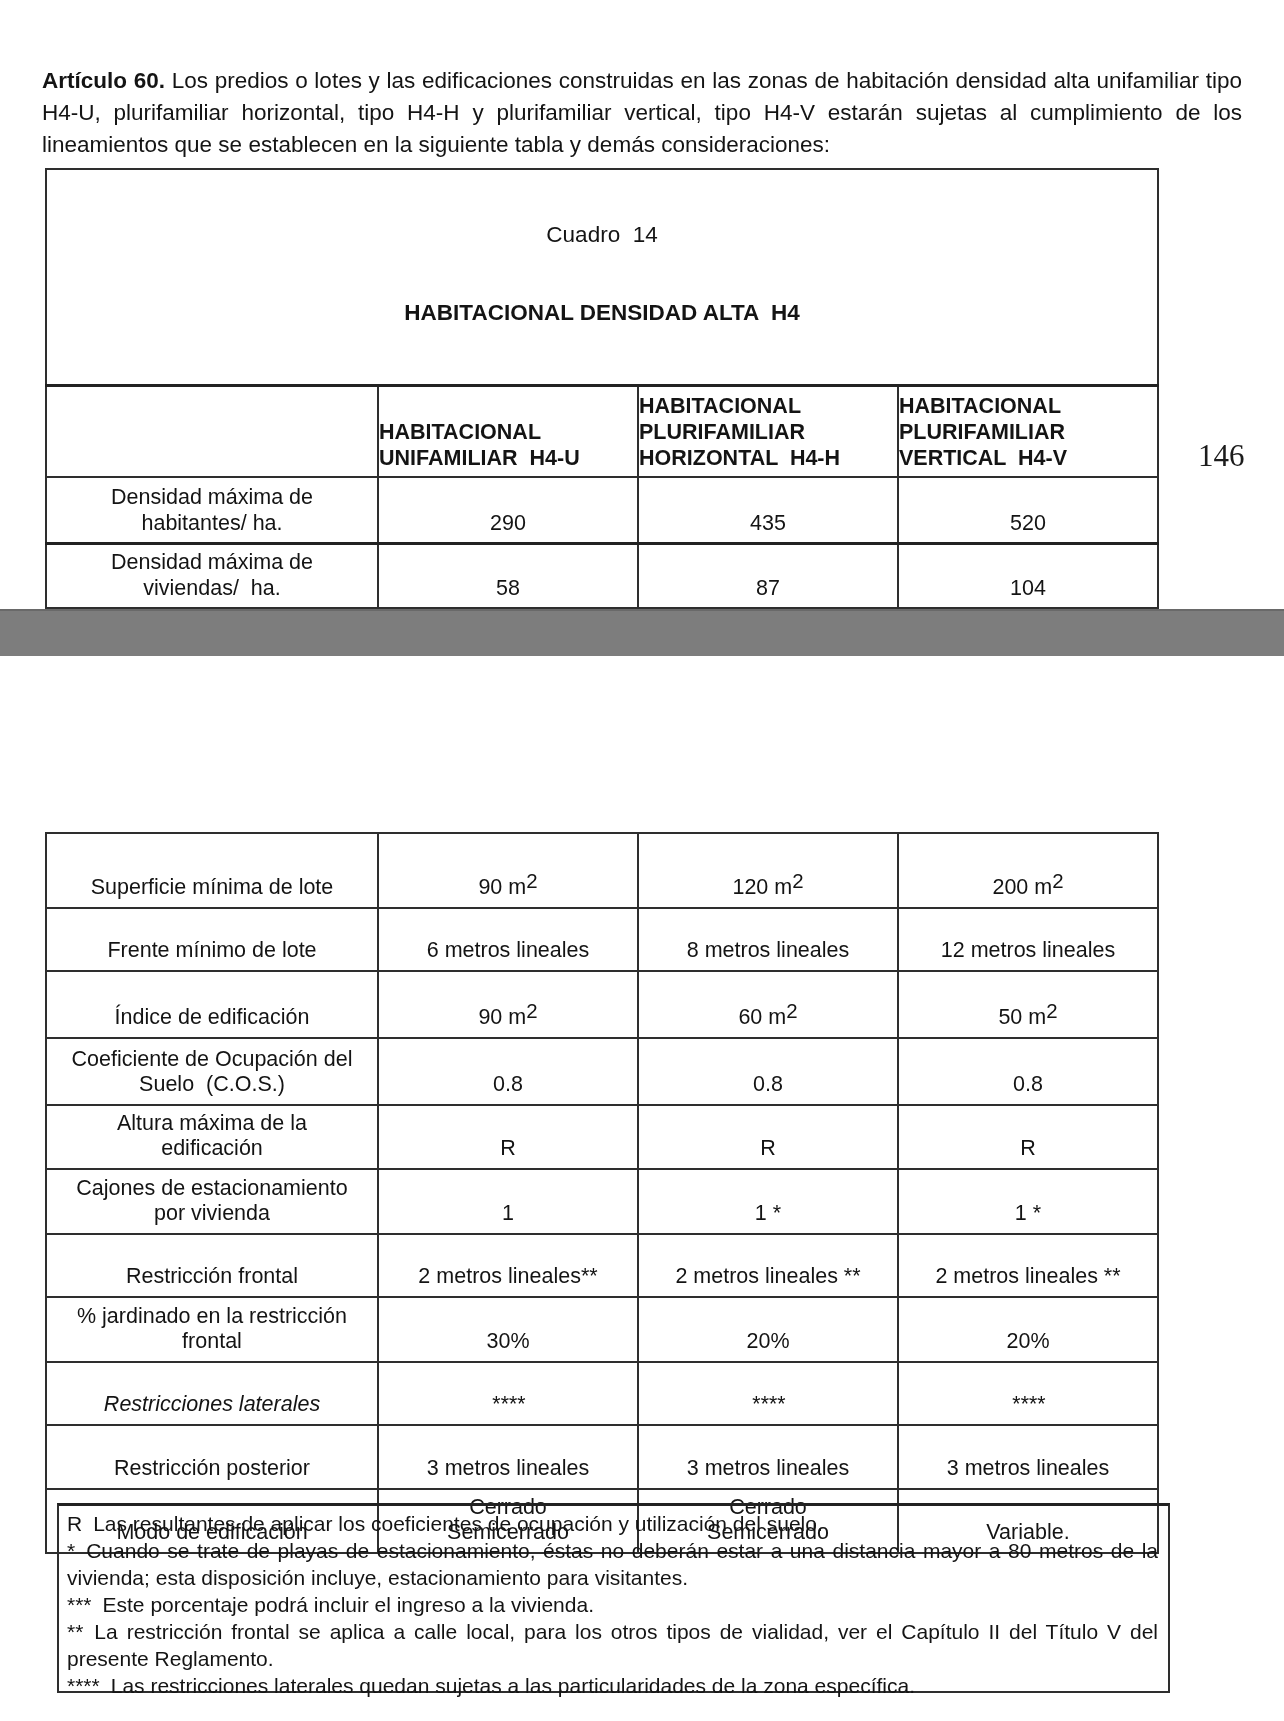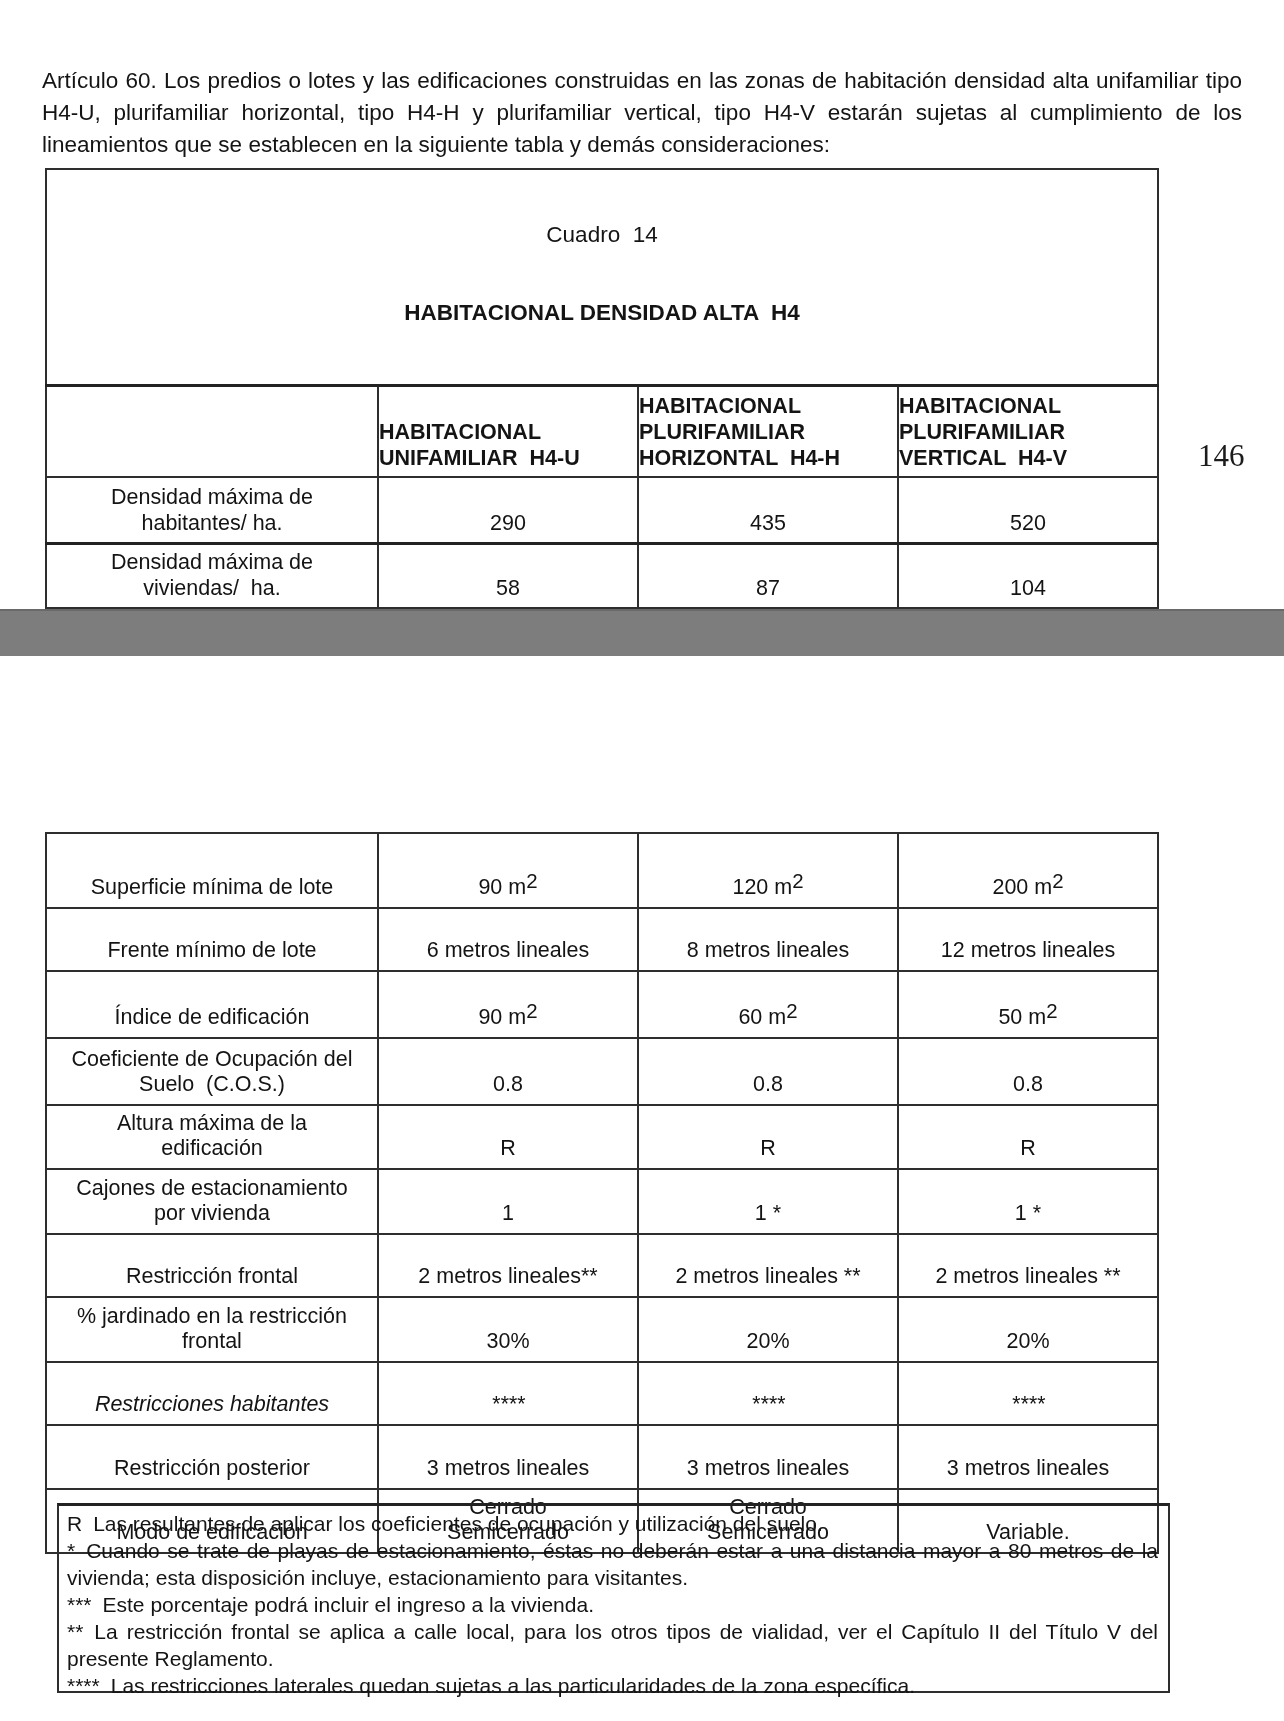--- a/index.html
+++ b/index.html
@@ -6,21 +6,21 @@
   body{
     width:1284px;height:1721px;position:relative;background:#ffffff;
     font-family:"Liberation Sans","DejaVu Sans",sans-serif;color:#141414;
     overflow:hidden;
   }
   
   .para{
     position:absolute;left:42px;top:42px;width:1200px;
     font-size:22.5px;line-height:32px;text-align:justify;
   }
-  .para .lead{font-weight:normal;}
+  .para .lead{font-weight:bold;}
   
   table{border-collapse:collapse;table-layout:fixed;}
   .t1{position:absolute;left:45px;top:168px;width:1113px;}
   .t1 td,.t1 th{border:2px solid #2e2e2e;padding:0;}
   .t1 .title-cell{height:60px;vertical-align:middle;border-bottom:3px solid #222;border-radius:14px;}
   .t1 .title-line1{font-size:22.5px;white-space:pre-wrap;}
   .t1 .title-line2{font-size:22.5px;font-weight:bold;white-space:pre-wrap;}
   .t1 th{height:84px;vertical-align:bottom;text-align:left;font-weight:bold;
          font-size:21.5px;line-height:26px;white-space:pre-wrap;padding-bottom:5px;}
   .t1 td{text-align:center;vertical-align:bottom;font-size:21.5px;line-height:26px;
@@ -172,21 +172,21 @@
         <td>2 metros lineales **</td>
       </tr>
       <tr>
         <td>% jardinado en la restricción
 frontal</td>
         <td>30%</td>
         <td>20%</td>
         <td>20%</td>
       </tr>
       <tr>
-        <td>Restricciones habitantes</td>
+        <td>Restricciones laterales</td>
         <td>****</td>
         <td>****</td>
         <td>****</td>
       </tr>
       <tr>
         <td>Restricción posterior</td>
         <td>3 metros lineales</td>
         <td>3 metros lineales</td>
         <td>3 metros lineales</td>
       </tr>

